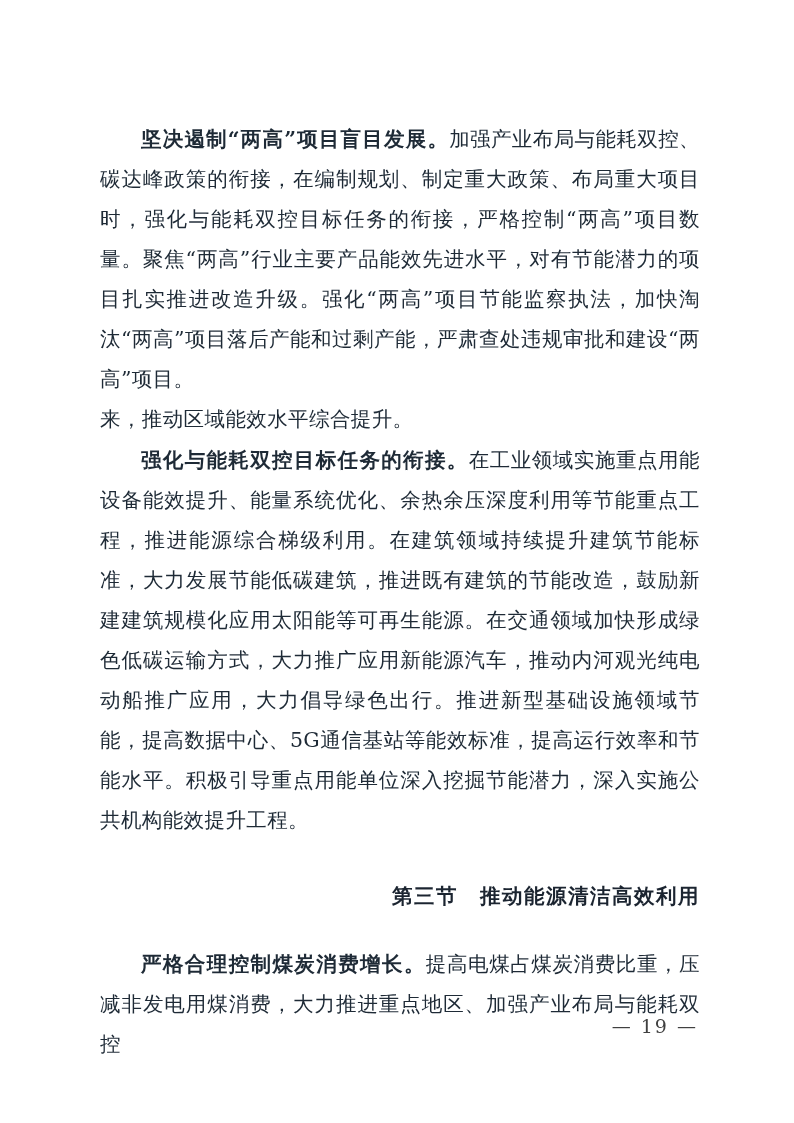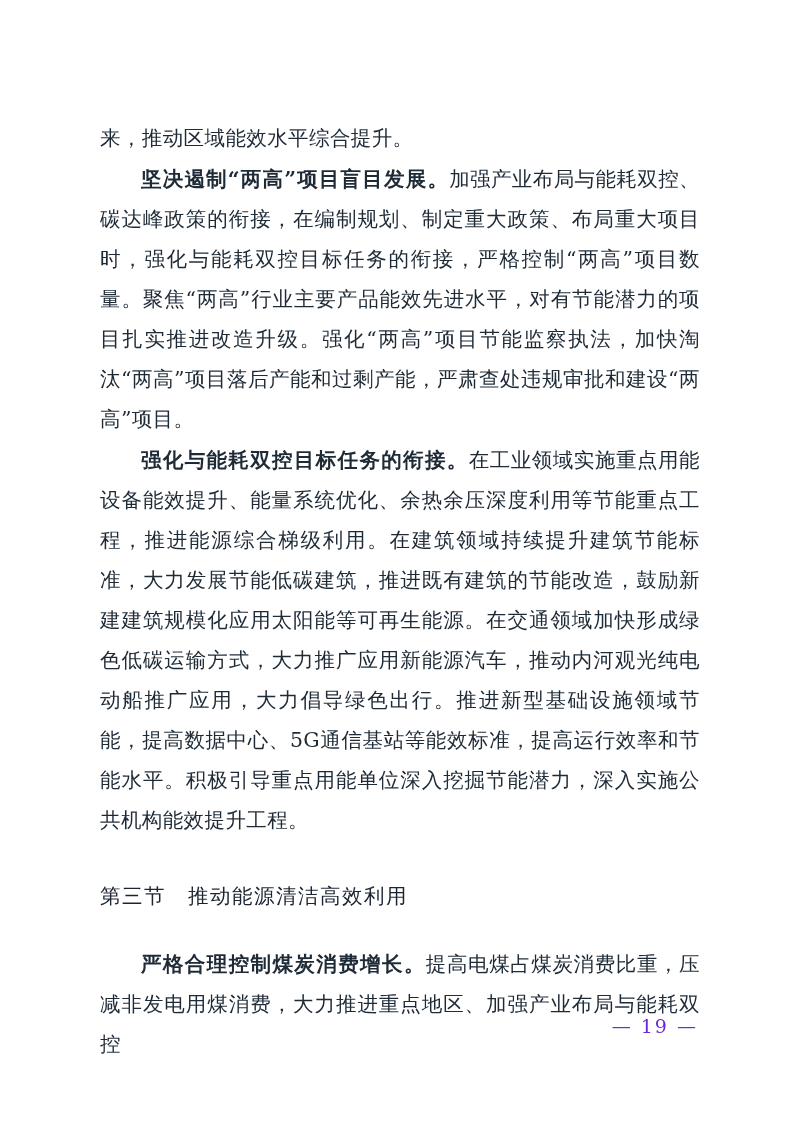--- a/index.html
+++ b/index.html
@@ -43,51 +43,51 @@
     margin-top: 1px;
   }
   .lead {
     font-weight: bold;
     letter-spacing: 1.2px;
   }
   h2.section-heading {
     margin: 36px 0 28px 0;
     font-size: 20.5px;
     line-height: 40px;
-    font-weight: normal;
-    text-align: left;
+    font-weight: bold;
+    text-align: right;
     letter-spacing: 1.5px;
     color: #1b2430;
   }
   h2.section-heading .gap {
     display: inline-block;
     width: 22px;
   }
   .page-number {
     position: absolute;
     right: 96px;
     bottom: 86px;
     font-size: 19px;
     letter-spacing: 2px;
-    color: #6d28d9;
+    color: #404040;
     font-family: "DejaVu Serif", "Liberation Serif", serif;
   }
 </style>
 </head>
 <body>
 
 <div class="page">
   <div class="doc-body">
 
+    <p class="para indent spaced">
+      <span class="lead">坚决遏制“两高”项目盲目发展。</span><span>加强产业布局与能耗双控、碳达峰政策的衔接，在编制规划、制定重大政策、布局重大项目时，强化与能耗双控目标任务的衔接，严格控制“两高”项目数量。聚焦“两高”行业主要产品能效先进水平，对有节能潜力的项目扎实推进改造升级。强化“两高”项目节能监察执法，加快淘汰“两高”项目落后产能和过剩产能，严肃查处违规审批和建设“两高”项目。</span>
+    </p>
+
     <p class="para">
       <span>来，推动区域能效水平综合提升。</span>
-    </p>
-
-    <p class="para indent spaced">
-      <span class="lead">坚决遏制“两高”项目盲目发展。</span><span>加强产业布局与能耗双控、碳达峰政策的衔接，在编制规划、制定重大政策、布局重大项目时，强化与能耗双控目标任务的衔接，严格控制“两高”项目数量。聚焦“两高”行业主要产品能效先进水平，对有节能潜力的项目扎实推进改造升级。强化“两高”项目节能监察执法，加快淘汰“两高”项目落后产能和过剩产能，严肃查处违规审批和建设“两高”项目。</span>
     </p>
 
     <p class="para indent spaced">
       <span class="lead">强化与能耗双控目标任务的衔接。</span><span>在工业领域实施重点用能设备能效提升、能量系统优化、余热余压深度利用等节能重点工程，推进能源综合梯级利用。在建筑领域持续提升建筑节能标准，大力发展节能低碳建筑，推进既有建筑的节能改造，鼓励新建建筑规模化应用太阳能等可再生能源。在交通领域加快形成绿色低碳运输方式，大力推广应用新能源汽车，推动内河观光纯电动船推广应用，大力倡导绿色出行。推进新型基础设施领域节能，提高数据中心、5G通信基站等能效标准，提高运行效率和节能水平。积极引导重点用能单位深入挖掘节能潜力，深入实施公共机构能效提升工程。</span>
     </p>
 
     <h2 class="section-heading">
       <span>第三节</span><span class="gap"></span><span>推动能源清洁高效利用</span>
     </h2>
 

